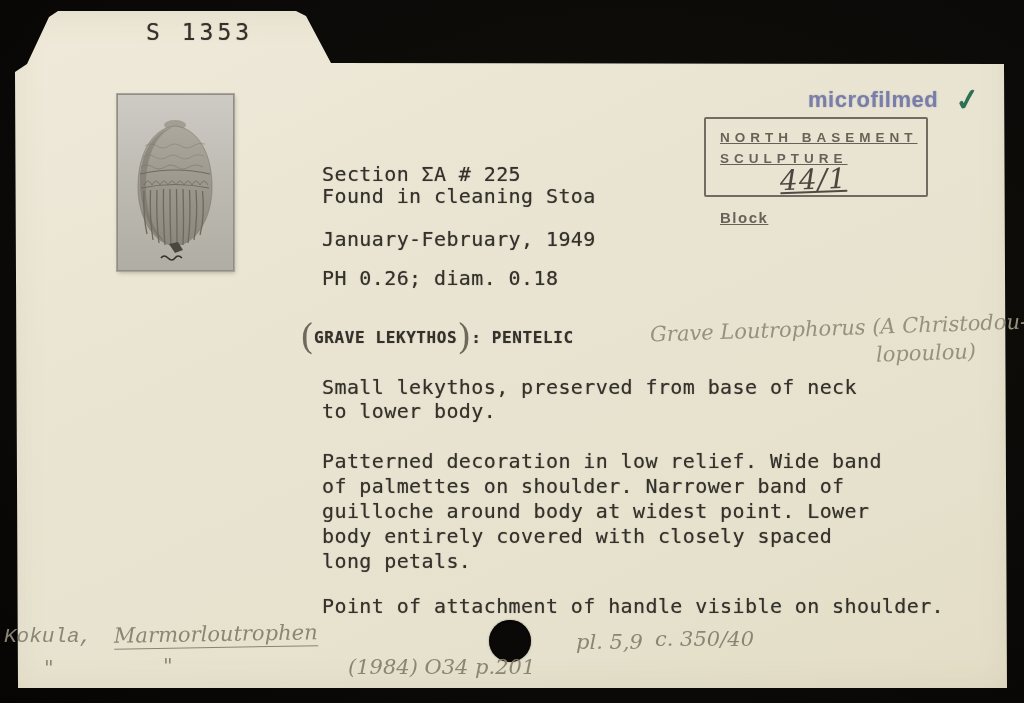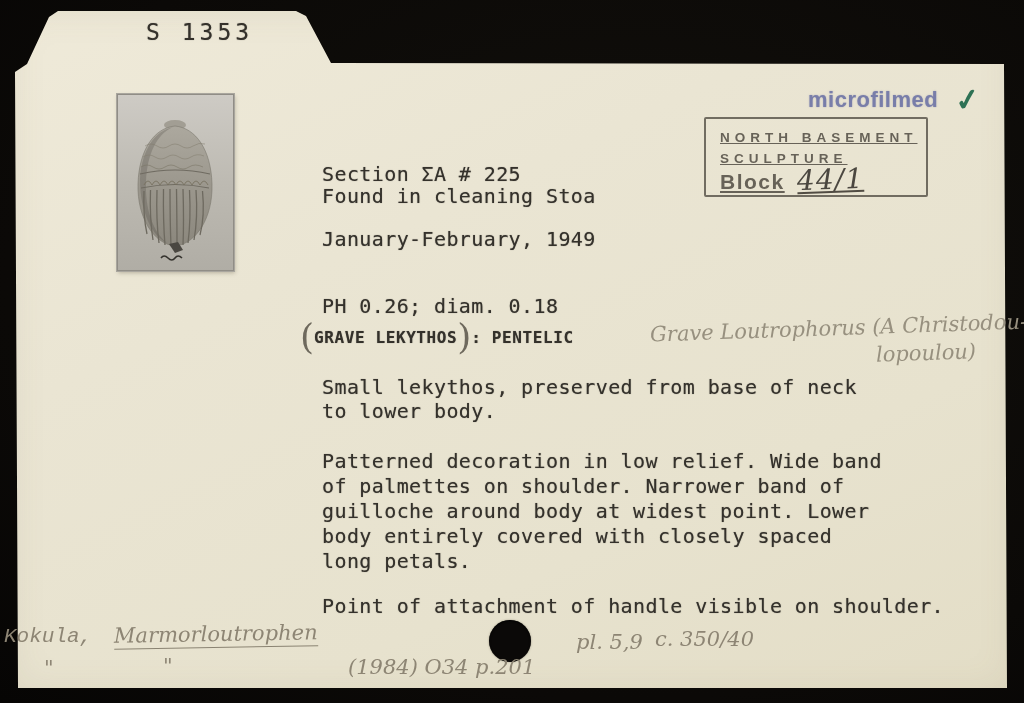--- a/index.html
+++ b/index.html
@@ -39,21 +39,21 @@
   .checkmark{left:955px;top:82px;font-size:30px;color:#2d7154;transform:rotate(-8deg);font-weight:bold;}
   .stampbox{
     left:704px;top:117px;width:224px;height:80px;
     border:2px solid rgba(72,68,59,0.75);border-radius:2px;
     box-sizing:border-box;padding:8px 0 0 14px;
     color:#514c43;
     text-decoration:underline;
   }
   .stampline{font-size:13.5px;font-weight:bold;letter-spacing:5px;line-height:21px;white-space:nowrap;opacity:.85;}
   .blockrow{display:flex;align-items:flex-start;margin-top:1px;}
-  .blocklabel{font-size:21px;font-weight:bold;letter-spacing:1.5px;opacity:.85;}
+  .blocklabel{font-size:15px;font-weight:bold;letter-spacing:1.5px;opacity:.85;margin-top:39px;}
   .blockvalue{
     font-family:"DejaVu Serif","Liberation Serif",serif;font-style:italic;
     font-size:28px;color:#4b4740;margin-left:12px;margin-top:-7px;
     transform:rotate(-2deg);letter-spacing:1px;
   }
   .hdr-line{left:322px;font-size:20px;}
   .title-row{left:300px;top:322px;display:flex;align-items:center;}
   .big-paren{font-family:"DejaVu Serif",serif;font-size:36px;font-weight:300;color:#6e695d;line-height:30px;}
   .title-typed{font-size:16px;font-weight:bold;letter-spacing:0.6px;}
   .pencil-annot1{left:650px;top:316px;font-size:21px;transform:rotate(-2deg);color:#97907f;}
@@ -127,21 +127,21 @@
     <div class="stampline">SCULPTURE</div>
     <div class="blockrow">
       <span class="blocklabel">Block</span>
       <span class="blockvalue">44/1</span>
     </div>
   </div>
 
   <div class="abs type hdr-line" style="top:162px;">Section ΣA # 225</div>
   <div class="abs type hdr-line" style="top:184px;">Found in cleaning Stoa</div>
   <div class="abs type hdr-line" style="top:227px;">January-February, 1949</div>
-  <div class="abs type hdr-line" style="top:266px;margin-top:28px;">PH 0.26; diam. 0.18</div>
+  <div class="abs type hdr-line" style="top:266px;">PH 0.26; diam. 0.18</div>
 
   <div class="abs title-row">
     <span class="big-paren">(</span>
     <span class="type title-typed">GRAVE LEKYTHOS</span>
     <span class="big-paren">)</span>
     <span class="type title-typed">: PENTELIC</span>
   </div>
   <div class="abs pencil pencil-annot1">Grave Loutrophorus (A Christodou-</div>
   <div class="abs pencil pencil-annot2">lopoulou)</div>
 

